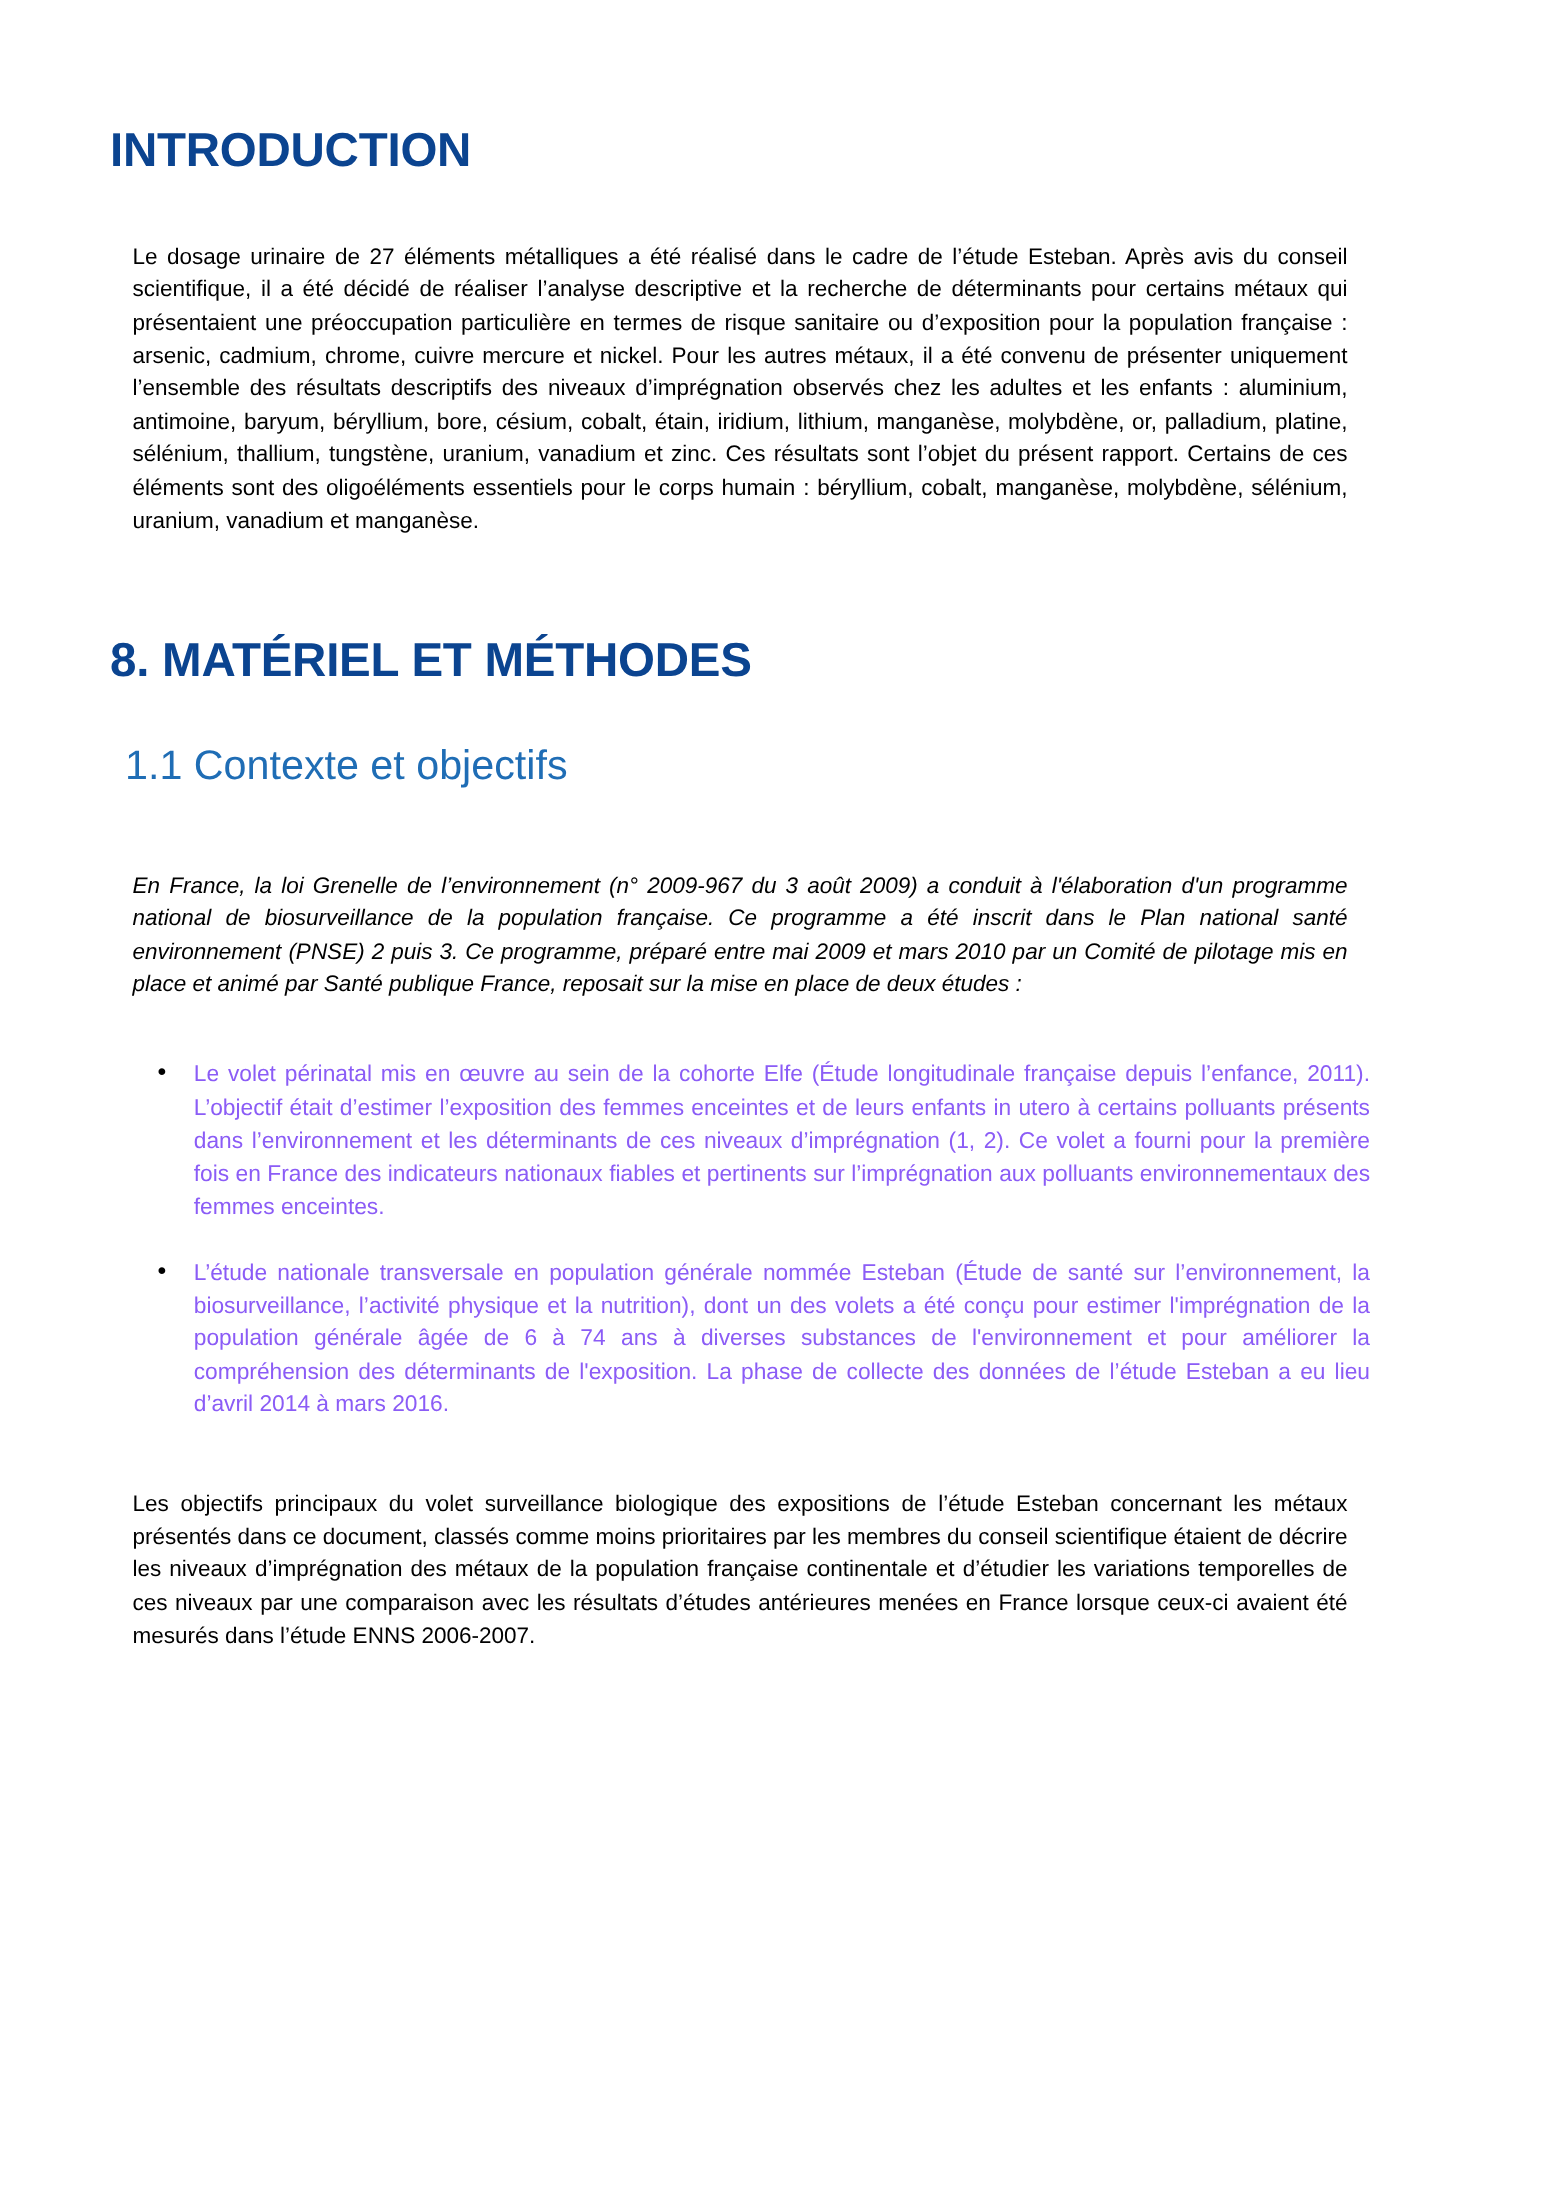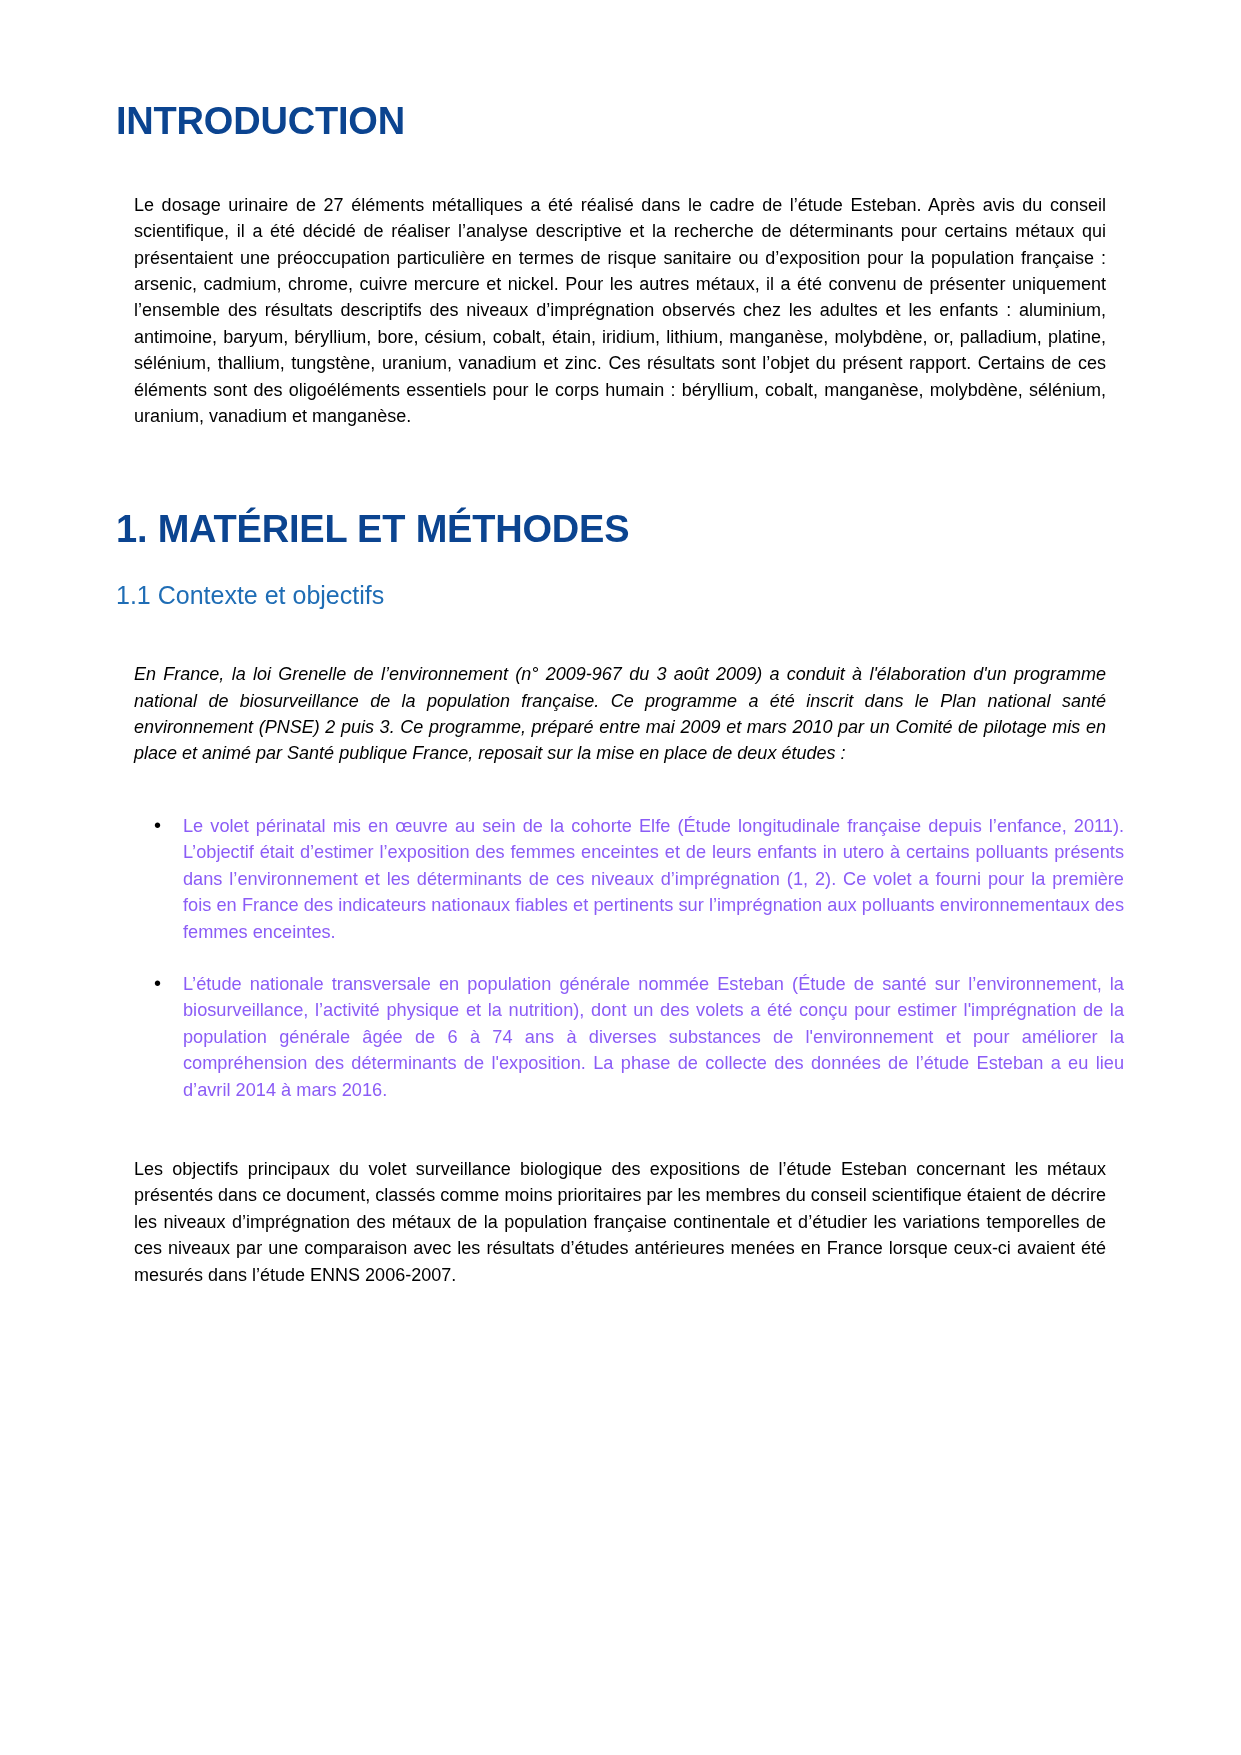--- a/index.html
+++ b/index.html
@@ -15,40 +15,40 @@
     position: relative;
     width: 1241px;
     height: 1755px;
     margin: 0 auto;
     background: #ffffff;
     box-sizing: border-box;
     overflow: hidden;
   }
   .content {
     position: absolute;
-    left: 116px;
+    left: 88px;
     top: 0;
     width: 1008px;
   }
   h1.doc-h1 {
     font-size: 38px;
     font-weight: bold;
     color: #0b4490;
     margin: 0;
     padding: 0;
     letter-spacing: -0.2px;
     line-height: 1.1;
   }
   .h1-intro-wrap { padding-top: 101px; }
   .h1-mat-wrap   { padding-top: 62px; }
   h2.doc-h2 {
-    font-size: 25px;
+    font-size: 33px;
     font-weight: normal;
     color: #1f6db5;
-    margin: 0;
+    margin: 12px;
     padding: 0;
     line-height: 1.2;
   }
   .h2-wrap { padding-top: 29px; }
   p.body-text {
     font-size: 18px;
     line-height: 26.4px;
     text-align: justify;
     margin: 18px;
     color: #000000;
@@ -106,21 +106,21 @@
 
     <div class="h1-intro-wrap">
       <h1 class="doc-h1">INTRODUCTION</h1>
     </div>
 
     <div class="p-intro">
       <p class="body-text">Le dosage urinaire de 27 éléments métalliques a été réalisé dans le cadre de l’étude Esteban. Après avis du conseil scientifique, il a été décidé de réaliser l’analyse descriptive et la recherche de déterminants pour certains métaux qui présentaient une préoccupation particulière en termes de risque sanitaire ou d’exposition pour la population française : arsenic, cadmium, chrome, cuivre mercure et nickel. Pour les autres métaux, il a été convenu de présenter uniquement l’ensemble des résultats descriptifs des niveaux d’imprégnation observés chez les adultes et les enfants : aluminium, antimoine, baryum, béryllium, bore, césium, cobalt, étain, iridium, lithium, manganèse, molybdène, or, palladium, platine, sélénium, thallium, tungstène, uranium, vanadium et zinc. Ces résultats sont l’objet du présent rapport. Certains de ces éléments sont des oligoéléments essentiels pour le corps humain : béryllium, cobalt, manganèse, molybdène, sélénium, uranium, vanadium et manganèse.</p>
     </div>
 
     <div class="h1-mat-wrap">
-      <h1 class="doc-h1">1. MATÉRIEL ET MÉTHODES</h1>
+      <h1 class="doc-h1">8. MATÉRIEL ET MÉTHODES</h1>
     </div>
 
     <div class="h2-wrap">
       <h2 class="doc-h2">1.1 Contexte et objectifs</h2>
     </div>
 
     <div class="p-ctx">
       <p class="body-text">En France, la loi Grenelle de l’environnement (n° 2009-967 du 3 août 2009) a conduit à l'élaboration d'un programme national de biosurveillance de la population française. Ce programme a été inscrit dans le Plan national santé environnement (PNSE) 2 puis 3. Ce programme, préparé entre mai 2009 et mars 2010 par un Comité de pilotage mis en place et animé par Santé publique France, reposait sur la mise en place de deux études :</p>
     </div>
 

